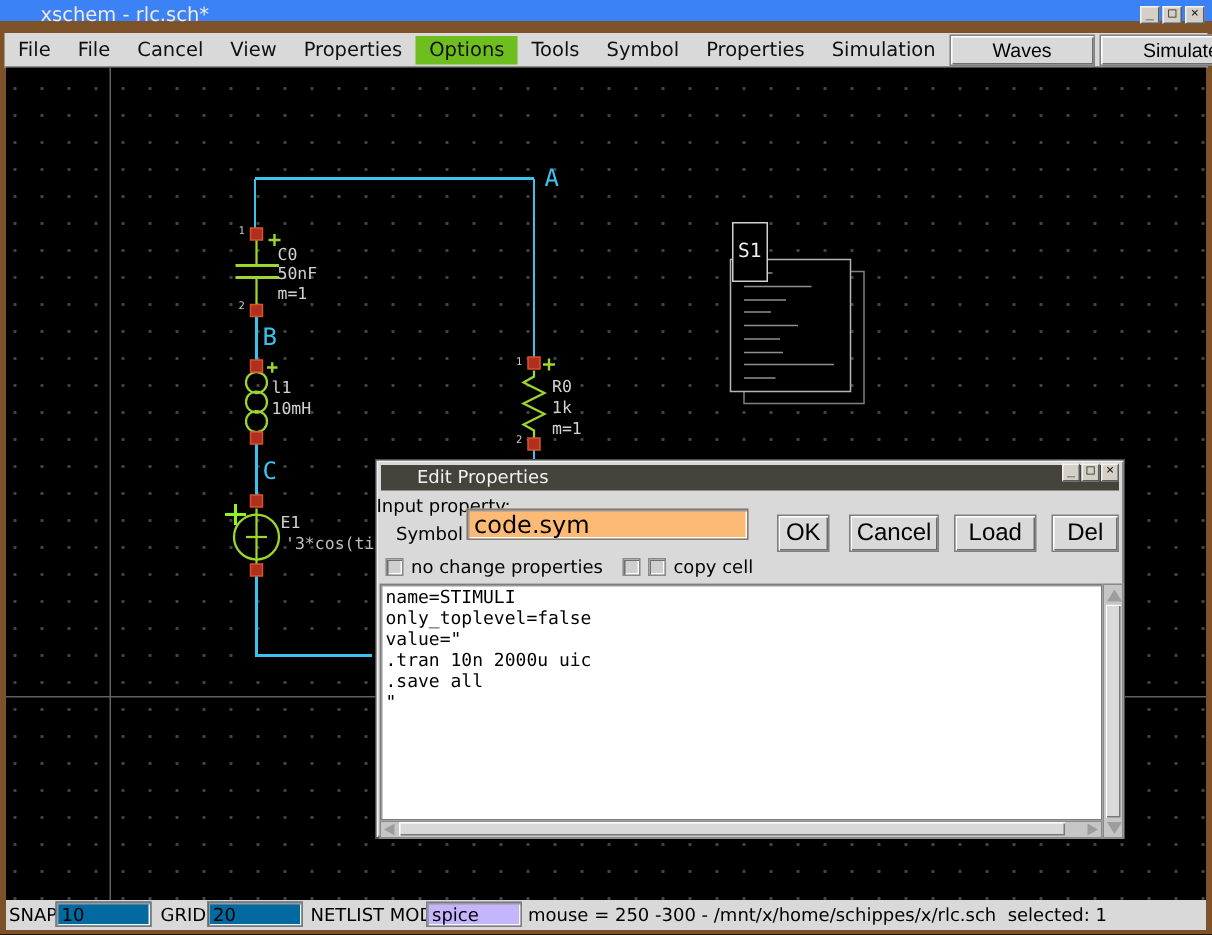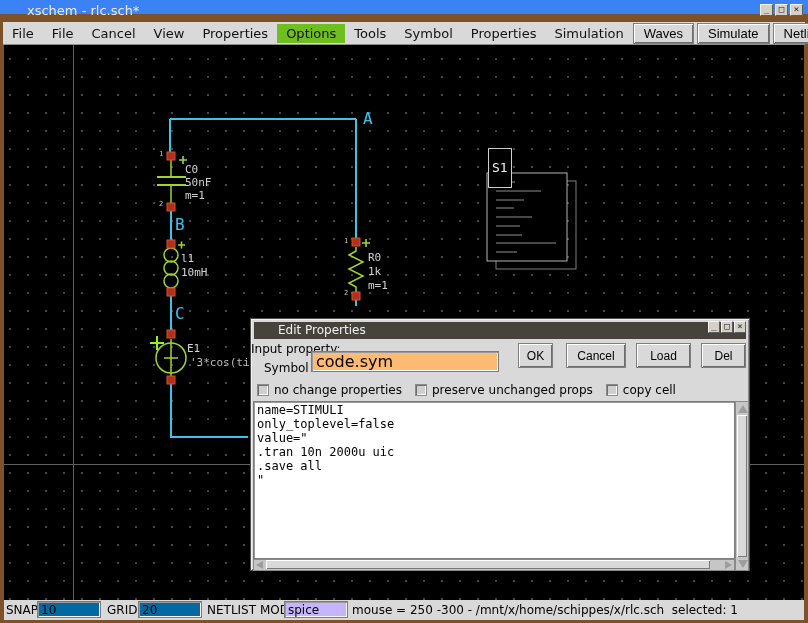--- a/index.html
+++ b/index.html
@@ -13,49 +13,49 @@
   .wbtn { width:13px; height:12px; background:#d4d0c8; border:1px solid; border-color:#f5f3ef #5c5c5c #5c5c5c #f5f3ef;
           font-size:9px; line-height:9px; text-align:center; color:#1a1a1a; font-family:"DejaVu Sans Mono", monospace; }
 
   
   .menubar { position:absolute; top:22px; left:3px; width:802px; height:23px; background:#d9d9d9;
              border-bottom:1px solid #8e8e8e; display:flex; align-items:center; font-size:13px; color:#101010; }
   .menu-item { padding:2px 9px; }
   .menu-item.hl { background:#6fbe20; }
   .menu-spacer { margin-left:auto; }
   .menu-btn { background:#d9d9d9; border:1px solid #7f7f7f; box-shadow:inset 1px 1px 0 #ffffff, inset -1px -1px 0 #6d6d6d;
-              padding:2px 10px; margin-right:3px; font-size:13px; }
+              padding:2px 28px; margin-right:3px; font-size:13px; }
 
   
   .canvas { position:absolute; top:45px; left:4px; width:800px; height:555px; background:#000;
             background-image:radial-gradient(#474747 0.9px, transparent 1.1px); background-size:18px 18px;
             background-position:15px 5px; overflow:hidden; }
   .axis-v { position:absolute; left:69px; top:0; width:1px; height:555px; background:#606060; }
   .axis-h { position:absolute; left:0; top:419px; width:800px; height:1px; background:#606060; }
   .schem-svg { position:absolute; left:0; top:0; }
   .slabel { position:absolute; font-family:"DejaVu Sans Mono", monospace; color:#d2d2d2; font-size:11px; white-space:pre; }
   .net { color:#3cc3ec; font-size:16px; }
   .pinno { font-size:7px; color:#c9c9c9; }
   .s1-tag { position:absolute; left:484px; top:103px; border:1px solid #cfcfcf; color:#efefef; background:#000;
             font-family:"DejaVu Sans Mono", monospace; font-size:13px; padding:11px 3px; line-height:16px; }
 
   
   .dialog { position:absolute; left:250px; top:306px; width:500px; height:253px; background:#d9d9d9;
-            border:1px solid #4c4c4c; box-shadow:inset 1px 1px 0 #f2f2f2, inset -1px -1px 0 #8a8a8a; font-size:12px; color:#000;margin-top:12px; }
+            border:1px solid #4c4c4c; box-shadow:inset 1px 1px 0 #f2f2f2, inset -1px -1px 0 #8a8a8a; font-size:12px; color:#000; }
   .dlg-title { position:absolute; left:3px; top:3px; width:492px; height:17px; background:#45433c; color:#f2f2f2;
                font-size:12px; line-height:17px; padding-left:24px; }
   .dlg-ctrls { position:absolute; right:3px; top:2px; display:flex; gap:1px; }
   .dlg-ctrls .wbtn { width:12px; height:12px; }
   .dlg-prompt { position:absolute; left:0; top:23px; width:500px; text-align:left; }
   .dlg-symlabel { position:absolute; left:13px; top:42px; }
   .dlg-syminput { position:absolute; left:60px; top:32px; width:188px; height:21px; background:#fdba74; border:1px solid #7c7c7c;
                   box-shadow:inset 1px 1px 0 #9a9a9a, inset -1px -1px 0 #fff; font-size:16px; padding:0 4px;
                   font-family:"DejaVu Sans", sans-serif; }
-  .dlg-btn { position:absolute; top:24px; height:25px; background:#d9d9d9; border:1px solid #7f7f7f;
-             box-shadow:inset 1px 1px 0 #ffffff, inset -1px -1px 0 #6d6d6d; font-size:12px; text-align:center; }
+  .dlg-btn { position:absolute; top:36px; height:25px; background:#d9d9d9; border:1px solid #7f7f7f;
+             box-shadow:inset 1px 1px 0 #ffffff, inset -1px -1px 0 #6d6d6d; font-size:16px; text-align:center; }
   .cb-row { position:absolute; top:64px; left:6px; display:flex; align-items:center; }
   .cbox { width:12px; height:12px; background:#cfcfcf; border:1px solid #8a8a8a;
           box-shadow:inset 1px 1px 0 #6f6f6f, inset -1px -1px 0 #fdfdfd; margin-right:5px; }
   .cb-lab { margin-right:13px; }
   .dlg-text { position:absolute; left:2px; top:82px; width:482px; height:158px; background:#fff; color:#000;
               border:1px solid #7c7c7c; box-shadow:inset 1px 1px 0 #9a9a9a; resize:none; overflow:hidden;
               font-family:"DejaVu Sans Mono", monospace; font-size:12px; line-height:14px; padding:1px 3px; }
   .vscroll { position:absolute; left:484px; top:82px; width:14px; height:170px; background:#c6c6c6;
              border:1px solid #8a8a8a; }
   .hscroll { position:absolute; left:2px; top:240px; width:482px; height:12px; background:#c6c6c6; border:1px solid #8a8a8a; }
@@ -213,21 +213,20 @@
       <span class="dlg-symlabel">Symbol</span>
       <input class="dlg-syminput" value="code.sym" style="">
       <button class="dlg-btn" style="left:267px; width:35px;">OK</button>
       <button class="dlg-btn" style="left:315px; width:60px;">Cancel</button>
       <button class="dlg-btn" style="left:385px; width:55px;">Load</button>
       <button class="dlg-btn" style="left:450px; width:45px;">Del</button>
       <div class="cb-row">
         <span class="cbox"></span>
         <span class="cb-lab">no change properties</span>
         <span class="cbox"></span>
-        <span class="cb-lab">preserve unchanged props</span>
         <span class="cbox"></span>
         <span class="cb-lab">copy cell</span>
       </div>
       <textarea class="dlg-text" spellcheck="false" style="">name=STIMULI
 only_toplevel=false
 value="
 .tran 10n 2000u uic
 .save all
 "</textarea>
       <div class="vscroll">

